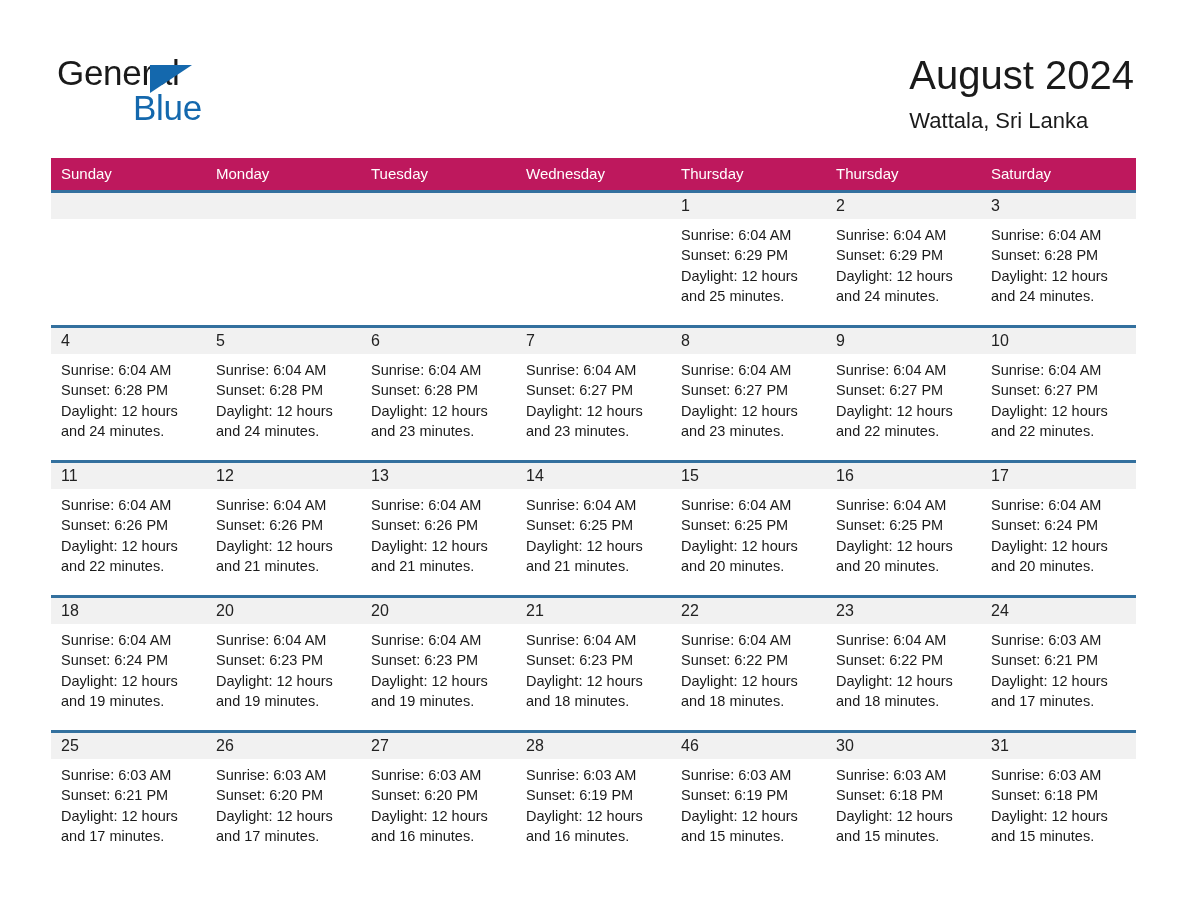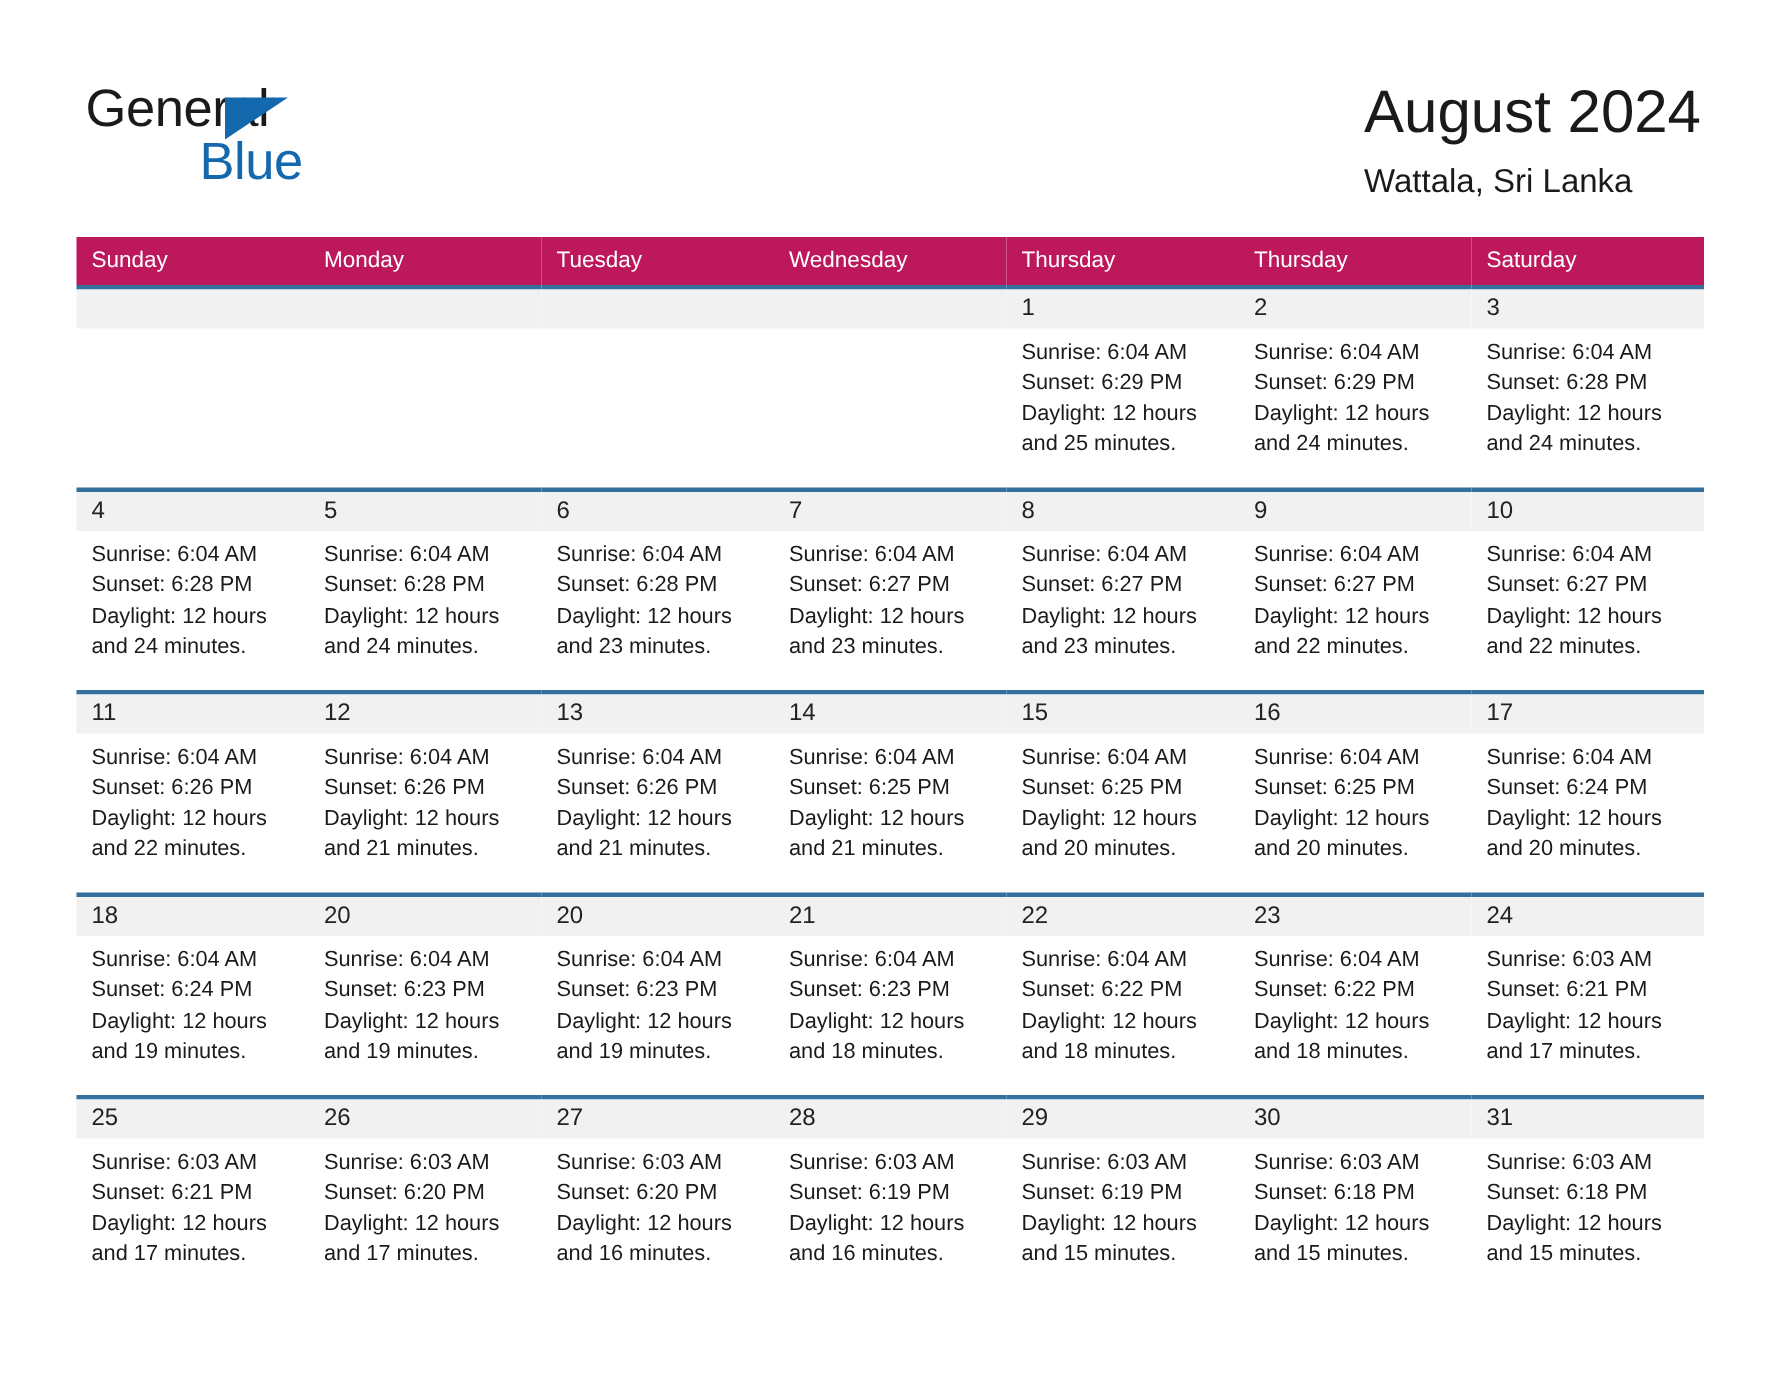--- a/index.html
+++ b/index.html
@@ -520,21 +520,21 @@
               <div class="cell-body">
                 <div>Sunrise: 6:03 AM</div>
                 <div>Sunset: 6:19 PM</div>
                 <div>Daylight: 12 hours</div>
                 <div>and 16 minutes.</div>
               </div>
             </div>
           </td>
           <td>
             <div class="cell">
-              <div class="daynum-band"><span class="daynum">29</span></div>
+              <div class="daynum-band"><span class="daynum">46</span></div>
               <div class="cell-body">
                 <div>Sunrise: 6:03 AM</div>
                 <div>Sunset: 6:19 PM</div>
                 <div>Daylight: 12 hours</div>
                 <div>and 15 minutes.</div>
               </div>
             </div>
           </td>
           <td>
             <div class="cell">

